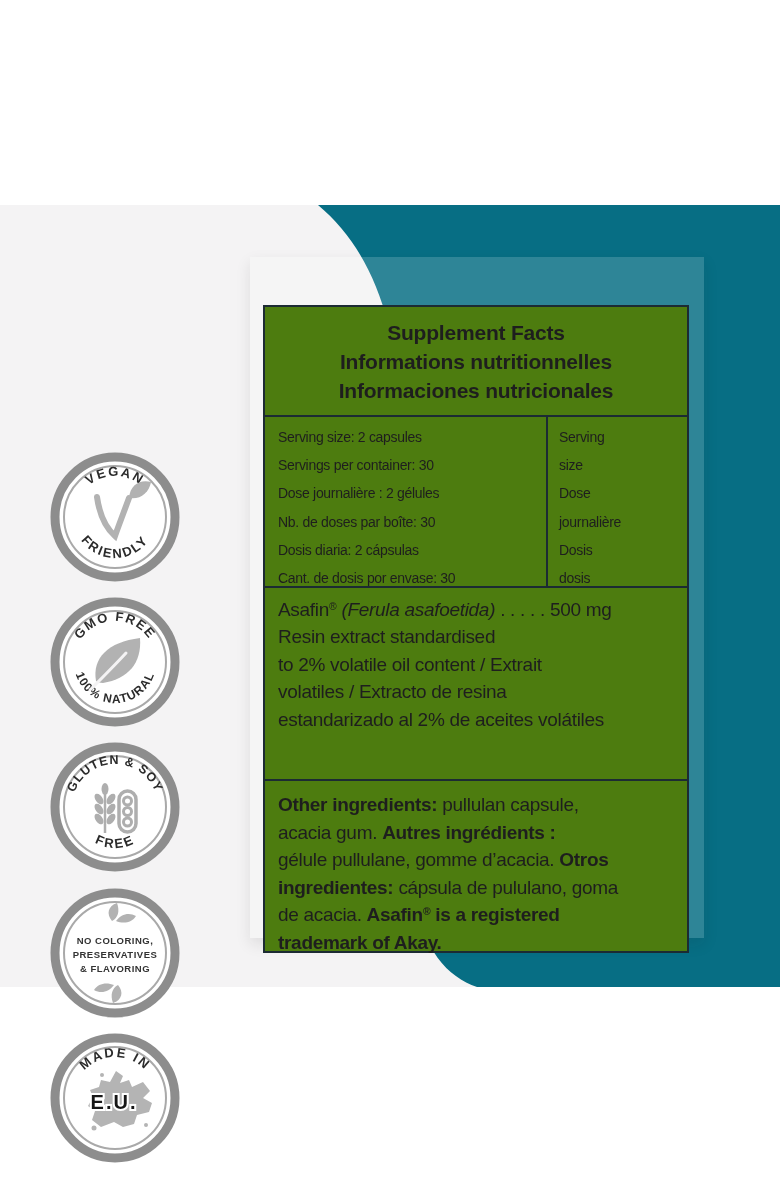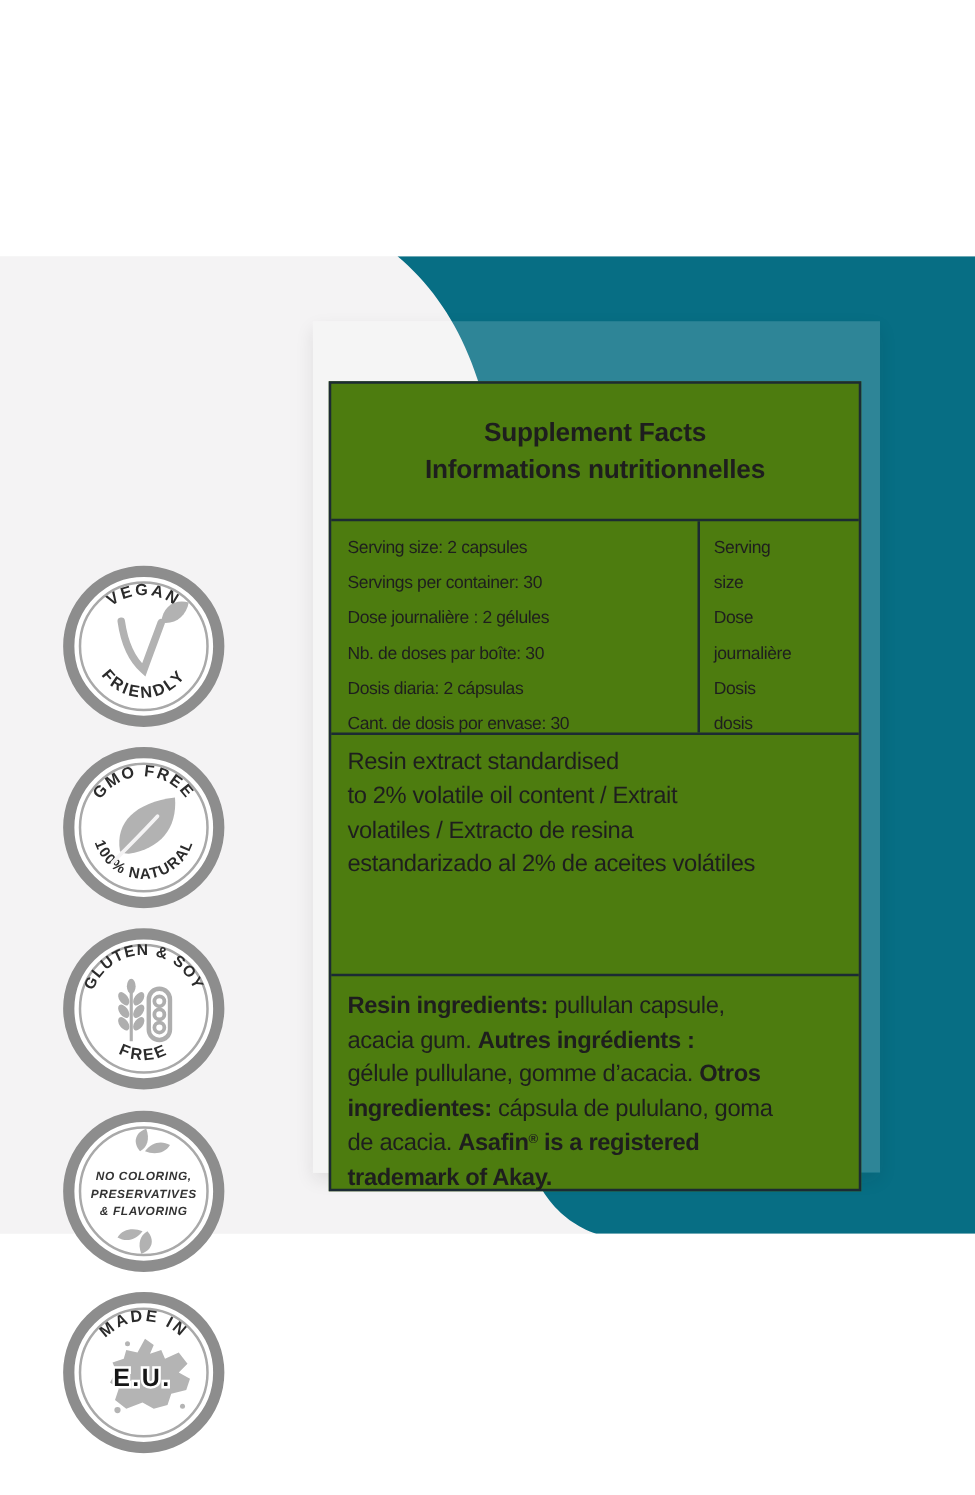--- a/index.html
+++ b/index.html
@@ -9,29 +9,29 @@
   .teal-svg{position:absolute;left:0;top:0;display:block;}
   .overlay{position:absolute;left:250px;top:52px;width:454px;height:681px;
            background:rgba(255,255,255,0.16);box-shadow:0 6px 14px rgba(30,30,30,0.10);}
   .facts{position:absolute;left:263px;top:70px;width:426px;height:648px;background:#4d7c0f;
          border:2px solid #1c2b33;box-sizing:border-box;color:#1e1e1e;margin-top:30px;}
   .title-sec{height:108px;display:flex;flex-direction:column;justify-content:center;align-items:center;
              border-bottom:2px solid #1c2b33;font-weight:700;font-size:21px;line-height:29px;letter-spacing:-0.2px;text-align:center;}
   .serving-sec{display:flex;height:169px;border-bottom:2px solid #1c2b33;font-size:14px;line-height:28.2px;}
   .serving-left{flex:1;padding:6px 2px 0 13px;letter-spacing:-0.3px;}
   .vline{width:2px;background:#1c2b33;}
-  .serving-right{width:112px;padding:6px 4px 0 11px;letter-spacing:-0.3px;}
+  .serving-right{width:112px;padding:6px 16px 0 11px;letter-spacing:-0.3px;}
   .ing-sec{height:183px;border-bottom:2px solid #1c2b33;padding:8px 2px 0 13px;font-size:19px;line-height:27.4px;letter-spacing:-0.3px;}
   .other-sec{padding:10px 2px 0 13px;font-size:19px;line-height:27.6px;letter-spacing:-0.3px;}
   .tline{white-space:nowrap;}
   .b{font-weight:700;}
   .i{font-style:italic;}
   .sup{font-size:0.55em;vertical-align:0.55em;line-height:0;}
   .badge{position:absolute;left:50px;width:130px;height:130px;}
-  .b1{top:247px;} .b2{top:392px;} .b3{top:537px;} .b4{top:683px;font-style:italic;} .b5{top:828px;}
+  .b1{top:247px;} .b2{top:392px;} .b3{top:537px;} .b4{top:683px;} .b5{top:828px;}
   .arc{font-weight:700;font-size:13px;letter-spacing:2px;fill:#2b2b2b;font-family:"Liberation Sans",sans-serif;}
   .arc-sm{font-size:12px;letter-spacing:1.1px;}
   .ctr{font-weight:700;font-size:9.5px;letter-spacing:0.5px;fill:#333;text-anchor:middle;font-family:"Liberation Sans",sans-serif;}
   .eu{font-weight:700;font-size:20px;letter-spacing:2px;fill:#161616;text-anchor:middle;
       stroke:#ffffff;stroke-width:4px;paint-order:stroke;font-family:"Liberation Sans",sans-serif;}
 </style>
 </head>
 <body>
 
 <div class="stage">
@@ -41,20 +41,21 @@
     <svg class="teal-svg" width="780" height="782" viewBox="0 0 780 782" aria-hidden="true">
       <path d="M318,0 C368,42 396,108 402,215 C410,392 410,560 417,688 C421,745 448,772 477,782 L780,782 L780,0 Z" fill="#076e84"></path>
     </svg>
 
     <div class="overlay"></div>
 
     <div class="facts">
       <div class="title-sec">
           <div class="tline"><span>Supplement Facts</span></div>
           <div class="tline"><span>Informations nutritionnelles</span></div>
+          <div class="tline"><span>Informaciones nutricionales</span></div>
         </div>
 
       <div class="serving-sec">
         <div class="serving-left">
             <div class="tline"><span>Serving size: 2 capsules</span></div>
             <div class="tline"><span>Servings per container: 30</span></div>
             <div class="tline"><span>Dose journalière : 2 gélules</span></div>
             <div class="tline"><span>Nb. de doses par boîte: 30</span></div>
             <div class="tline"><span>Dosis diaria: 2 cápsulas</span></div>
             <div class="tline"><span>Cant. de dosis por envase: 30</span></div>
@@ -64,28 +65,29 @@
             <div class="tline"><span>Serving</span></div>
             <div class="tline"><span>size</span></div>
             <div class="tline"><span>Dose</span></div>
             <div class="tline"><span>journalière</span></div>
             <div class="tline"><span>Dosis</span></div>
             <div class="tline"><span>dosis</span></div>
           </div>
       </div>
 
       <div class="ing-sec">
+          <div class="tline"><span>Asafin</span><span class="sup">®</span><span> </span><span class="i">(Ferula asafoetida)</span><span> . . . . . 500 mg</span></div>
           <div class="tline"><span>Resin extract standardised</span></div>
           <div class="tline"><span>to 2% volatile oil content / Extrait</span></div>
           <div class="tline"><span>volatiles / Extracto de resina</span></div>
           <div class="tline"><span>estandarizado al 2% de aceites volátiles</span></div>
         </div>
 
       <div class="other-sec">
-          <div class="tline"><span class="b">Resin ingredients:</span><span> pullulan capsule,</span></div>
+          <div class="tline"><span class="b">Other ingredients:</span><span> pullulan capsule,</span></div>
           <div class="tline"><span>acacia gum. </span><span class="b">Autres ingrédients :</span></div>
           <div class="tline"><span>gélule pullulane, gomme d’acacia. </span><span class="b">Otros</span></div>
           <div class="tline"><span class="b">ingredientes:</span><span> cápsula de pululano, goma</span></div>
           <div class="tline"><span>de acacia. </span><span class="b">Asafin</span><span class="b sup">®</span><span class="b"> is a registered</span></div>
           <div class="tline"><span class="b">trademark of Akay.</span></div>
         </div>
     </div>
 
     <div class="badge b1">
       <svg width="130" height="130" viewBox="0 0 130 130">

